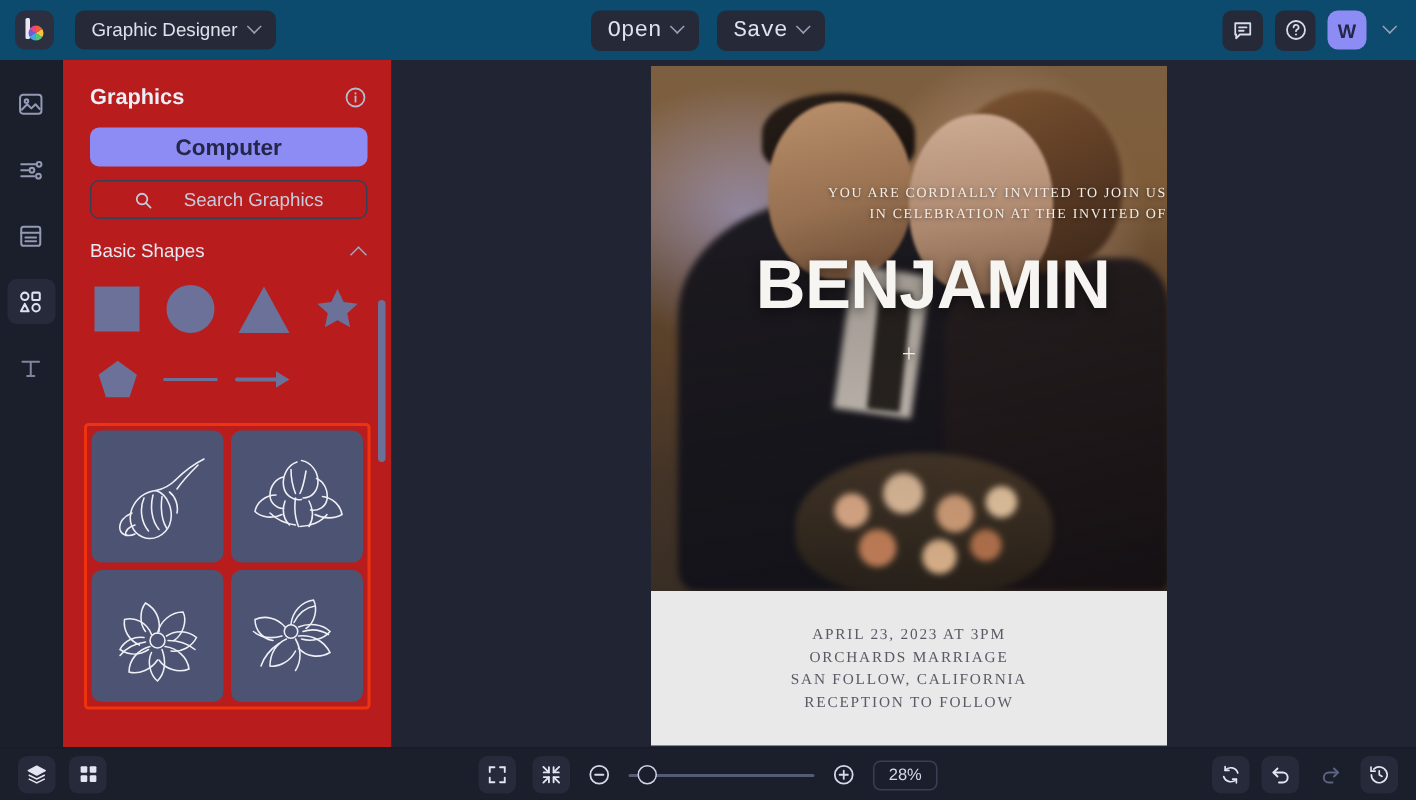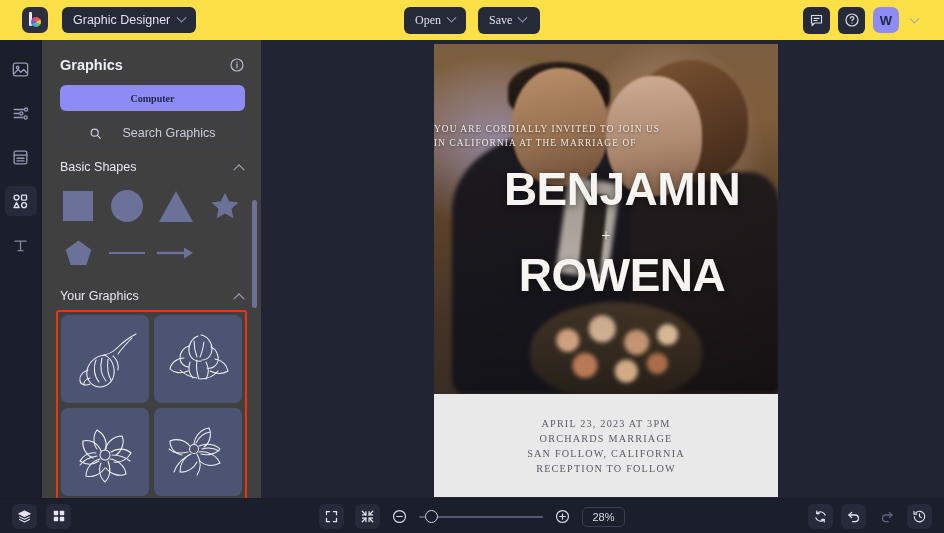--- a/index.html
+++ b/index.html
@@ -8,23 +8,23 @@
     background: #1b1e2b;
     font-family: "Liberation Sans", sans-serif;
     overflow: hidden;
     -webkit-font-smoothing: antialiased;
   }
   .app { position: relative; width: 944px; height: 533px; display: flex; flex-direction: column; }
 
   
   .topbar {
     height: 40px; flex: 0 0 40px;
-    background: #fde047;
+    background: #0c4a6e;
     display: flex; align-items: center;
-    padding: 0 22px;
+    padding: 0 10px;
     position: relative;
     z-index: 6;
   }
   .logo {
     width: 26px; height: 26px; border-radius: 7px;
     background: #2b2f40;
     display: flex; align-items: center; justify-content: center;
     position: relative; flex: 0 0 26px;
   }
   .logo .b-stem {
@@ -62,23 +62,23 @@
   .topbar-center {
     position: absolute; left: 0; right: 0; top: 0; height: 40px;
     display: flex; align-items: center; justify-content: center; gap: 12px;
     pointer-events: none;
   }
   .topbar-center > * { pointer-events: auto; }
   .tb-btn {
     height: 27px; min-width: 62px;
     display: flex; align-items: center; justify-content: flex-start; gap: 7px;
     padding: 0 11px; border-radius: 6px;
-    background: #252938; color: #dfe1ec; font-size: 12px;
+    background: #252938; color: #dfe1ec; font-size: 15px;
     cursor: pointer; border: none;
-    font-family: Liberation Serif, serif;
+    font-family: Liberation Mono, monospace;
   }
   .topbar-right {
     margin-left: auto; display: flex; align-items: center; gap: 8px;
     position: relative; z-index: 7;
   }
   .icon-btn {
     width: 27px; height: 27px; border-radius: 6px;
     background: #252938;
     display: flex; align-items: center; justify-content: center;
     cursor: pointer;
@@ -105,36 +105,36 @@
   .rail-item {
     width: 32px; height: 30px; border-radius: 6px;
     display: flex; align-items: center; justify-content: center;
     cursor: pointer;
   }
   .rail-item.active { background: #262a3a; }
 
   
   .panel {
     width: 219px; flex: 0 0 219px;
-    background: #404040;
+    background: #b91c1c;
     position: relative;
     overflow: hidden;
   }
   .panel-head {
     display: flex; align-items: center; justify-content: space-between;
     padding: 17px 16px 0 18px;
   }
   .panel-title { color: #eceef6; font-size: 14.5px; font-weight: bold; }
   .panel-btns { padding: 12px 16px 0 18px; }
   .btn-primary {
     width: 100%; height: 26px; border-radius: 6px;
     background: #8d8cf5; color: #242748;
-    font-size: 10px; font-weight: bold;
+    font-size: 15px; font-weight: bold;
     display: flex; align-items: center; justify-content: center;
-    cursor: pointer; border: none; font-family: Liberation Serif, serif;
+    cursor: pointer; border: none; font-family: Liberation Sans, sans-serif;
   }
   .search-box {
     margin-top: 9px;
     width: 100%; height: 26px; border-radius: 6px;
     border: 1px solid #3a3f55; background: transparent;
     display: flex; align-items: center; justify-content: center; gap: 20px;
     color: #c8cbdc; font-size: 12.5px; cursor: text;
   }
   .section-head {
     display: flex; align-items: center; justify-content: space-between;
@@ -271,21 +271,21 @@
       radial-gradient(circle at 74% 64%, #b9764f 0 10px, rgba(0,0,0,0) 11px),
       linear-gradient(180deg, rgba(90,70,48,.75), rgba(40,34,26,.9));
     filter: blur(2.2px);
   }
   .photo-shade {
     position: absolute; inset: 0;
     background: linear-gradient(180deg, rgba(20,14,10,.12) 0%, rgba(20,14,10,.30) 42%, rgba(20,14,10,.18) 70%, rgba(20,14,10,.05) 100%);
   }
   .invite-text {
     position: absolute; left: 0; right: 0; top: 78px;
-    text-align: left;
+    text-align: right;
     font-family: "Liberation Serif", serif;
     color: #f3ece4;
     font-size: 9.3px;
     letter-spacing: 1.1px;
     line-height: 14px;
     text-shadow: 0 1px 3px rgba(0,0,0,.55);
   }
   .name {
     position: absolute; left: 0; right: 0;
     text-align: center;
@@ -505,24 +505,20 @@
           <svg width="40" height="16" viewBox="0 0 40 16">
             <path d="M2 8h30" stroke="#6b7199" stroke-width="2.6" stroke-linecap="round"></path>
             <path d="M28 2.5L37 8l-9 5.5z" fill="#6b7199"></path>
           </svg>
         </div>
         <div class="shape-cell"></div>
       </div>
 
       <div class="panel-scroll-track"></div>
 
-      <div class="section-head">
-        <span class="section-title">Your Graphics</span>
-        <span class="caret-up"></span>
-      </div>
 
       <div class="graphics-wrap">
         <div class="graphics-grid">
 
           <div class="gfx-cell">
             <svg width="74" height="66" viewBox="0 0 74 66" fill="none" stroke="#eef0f6" stroke-width="1.05" stroke-linecap="round">
               <path d="M68 8c-6 3-13 8-19 14"></path>
               <path d="M64 12c-5 5-10 10-14 16"></path>
               <path d="M49 22c-4 4-8 6-13 7"></path>
               <path d="M36 29c-7 1-13 5-16 12-3 8 0 16 7 19 7 3 15-1 18-8 3-8 0-20-9-23z"></path>
@@ -600,26 +596,25 @@
           <div class="fig-tie"></div>
           <div class="fig-bride-body"></div>
           <div class="fig-bride-hair"></div>
           <div class="fig-bride-head"></div>
           <div class="bouquet"></div>
           <div class="photo-shade"></div>
         </div>
 
         <div class="invite-text">
           <div>YOU ARE CORDIALLY INVITED TO JOIN US</div>
-          <div>IN CALIFORNIA AT THE MARRIAGE OF</div>
+          <div>IN CELEBRATION AT THE INVITED OF</div>
         </div>
 
         <div class="name name-1">BENJAMIN</div>
         <div class="plus">+</div>
-        <div class="name name-2">ROWENA</div>
 
         <div class="details">
           <div>APRIL 23, 2023 AT 3PM</div>
           <div>ORCHARDS MARRIAGE</div>
           <div>SAN FOLLOW, CALIFORNIA</div>
           <div>RECEPTION TO FOLLOW</div>
         </div>
 
       </div>
     </div>

